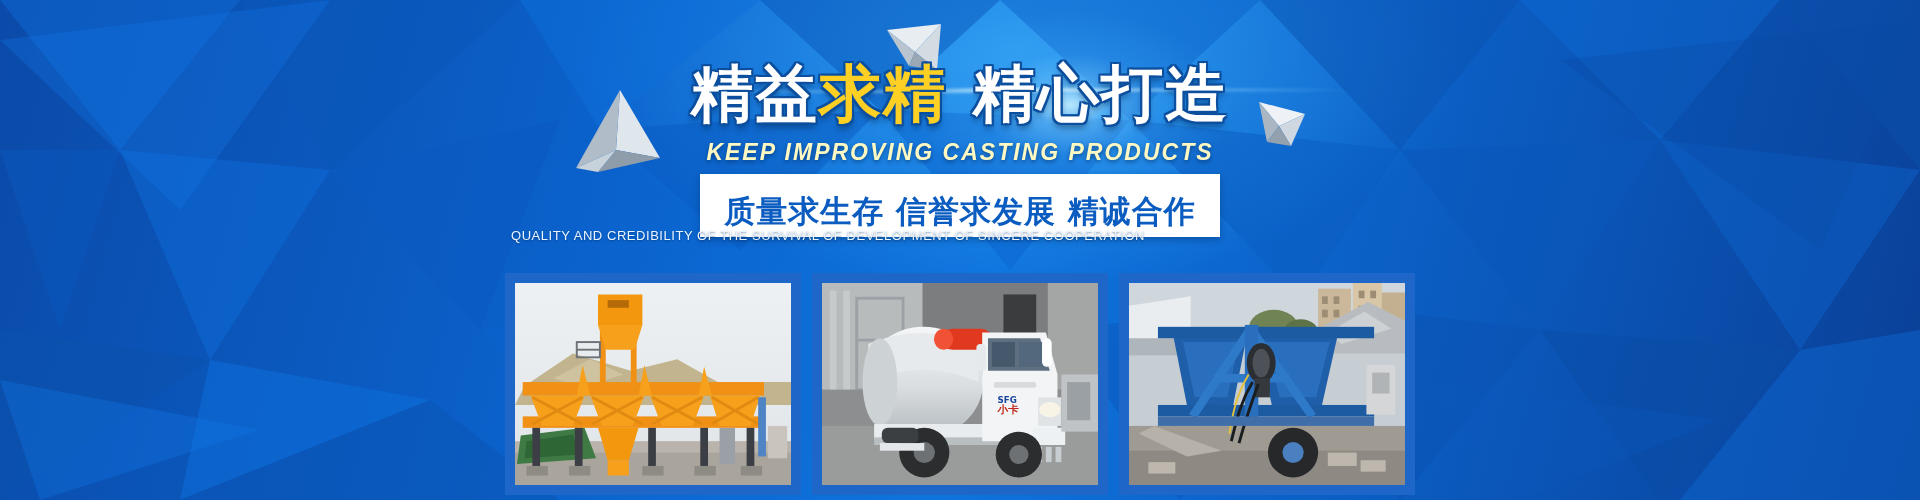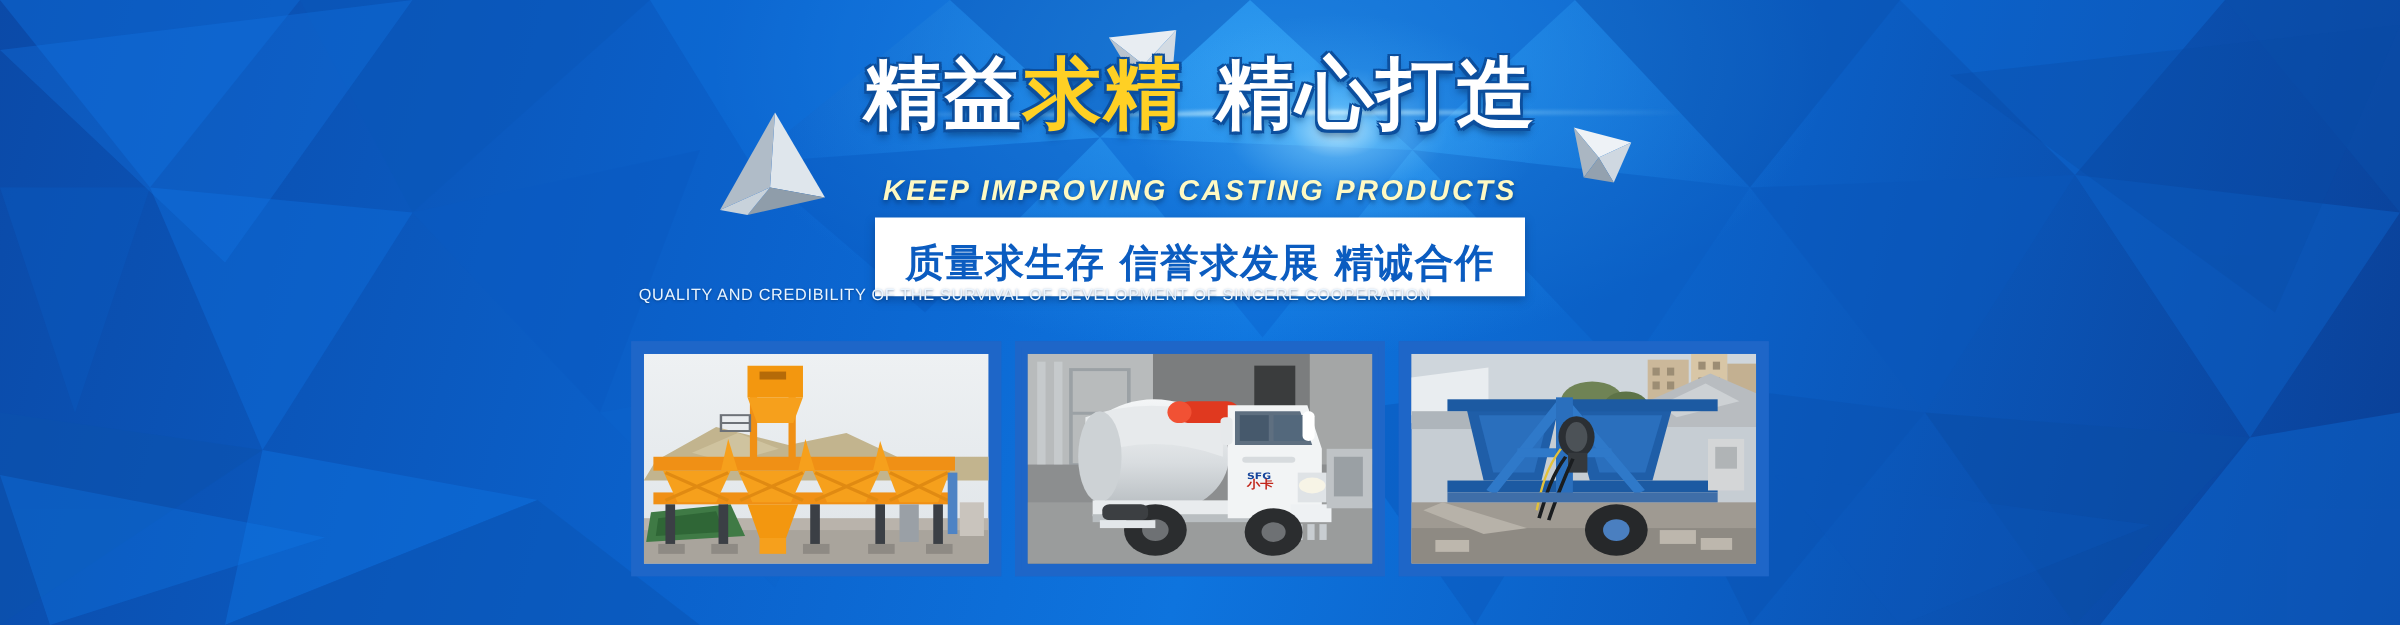--- a/index.html
+++ b/index.html
@@ -70,21 +70,21 @@
     position: absolute;
     left: 0;
     top: 0;
     width: 1920px;
     text-align: center;
   }
 
   .headline {
     position: absolute;
     left: 0;
-    top: 40px;
+    top: 59px;
     width: 1920px;
     font-size: 62px;
     line-height: 70px;
     font-weight: bold;
     letter-spacing: 2px;
     white-space: nowrap;
     font-family: "DejaVu Sans", "Liberation Sans", sans-serif;
   }
   .headline .seg {
     display: inline-block;
@@ -152,21 +152,21 @@
     left: 505px;
     top: 273px;
     width: 910px;
     height: 222px;
     display: flex;
     gap: 11px;
   }
   .photo-frame {
     position: relative;
     width: 296px;
-    height: 188px;
+    height: 222px;
     border: 5px solid #1e66c8;
     box-sizing: border-box;
     background: #1e66c8;
     overflow: hidden;
     padding-left: 30px;
   }
   .photo-inner {
     position: absolute;
     inset: 5px;
     overflow: hidden;

